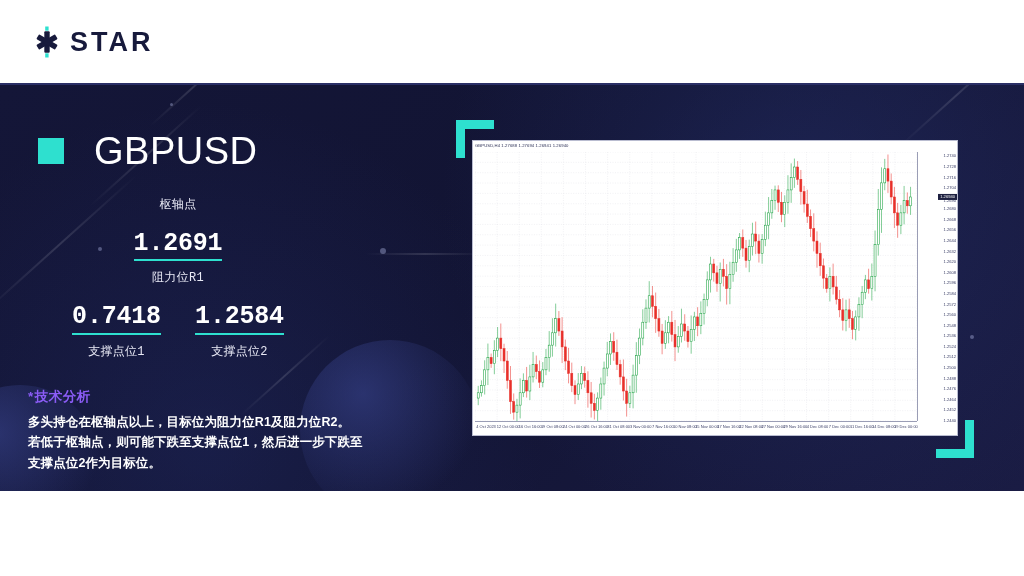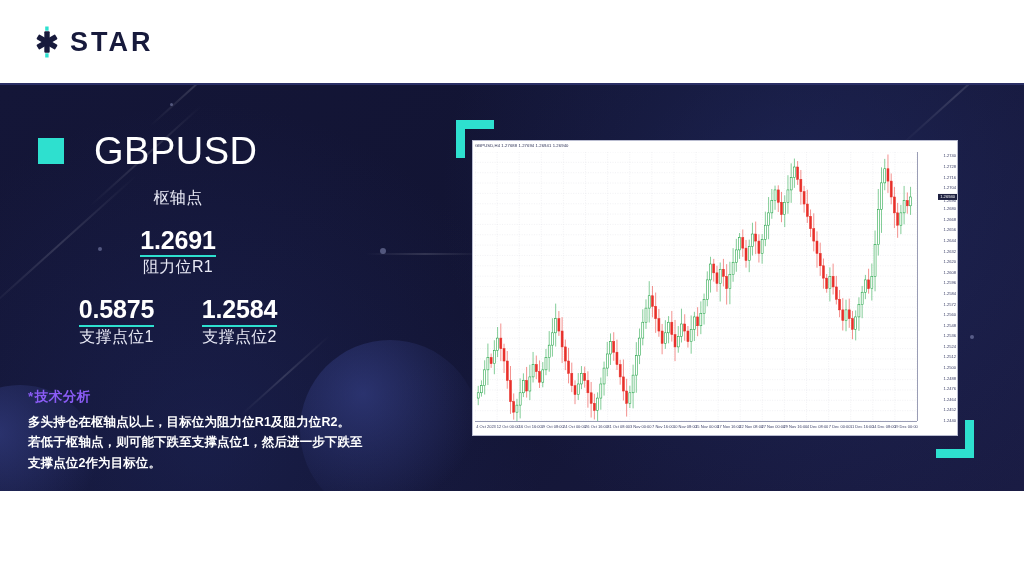--- a/index.html
+++ b/index.html
@@ -62,24 +62,24 @@
   }
 
   .pivot-block { position:absolute; left:38px; top:188px; width:280px; }
   .stat { text-align:center; }
   .stat-val {
     font-size:25px; font-weight:bold; color:#ffffff; line-height:1.05;
     letter-spacing:-0.2px; display:inline-block;
     border-bottom:2px solid #2ee0cf; padding-bottom:2px;
   }
   .stat-lbl {
-    font-size:16px; color:#e8e9f5; margin-top:0; letter-spacing:0.3px;
+    font-size:12px; color:#e8e9f5; margin-top:8px; letter-spacing:0.3px;
   }
   .stat-row { display:flex; justify-content:center; margin-top:18px; }
-  .stat-row .stat { width:105px; }
+  .stat-row .stat { width:105px;font-family:Liberation Mono, monospace; }
   .stat-row .stat + .stat { margin-left:18px; }
 
   .analysis { position:absolute; left:28px; top:388px; width:370px; }
   .analysis-head {
     font-size:13.5px; font-weight:bold; color:#8b5cf6; letter-spacing:0.5px;
   }
   .analysis-head .ast { margin-right:1px; }
   .analysis-body {
     margin-top:6px; font-size:12.5px; line-height:1.62; color:#ffffff;
     font-weight:bold; letter-spacing:0.1px;
@@ -181,21 +181,21 @@
       <div class="stat-lbl">枢轴点</div>
     </div>
     <div class="stat-row">
       <div class="stat">
         <div><span class="stat-val">1.2691</span></div>
         <div class="stat-lbl">阻力位R1</div>
       </div>
     </div>
     <div class="stat-row">
       <div class="stat">
-        <div><span class="stat-val">0.5875</span></div>
+        <div><span class="stat-val">0.7418</span></div>
         <div class="stat-lbl">支撑点位1</div>
       </div>
       <div class="stat">
         <div><span class="stat-val">1.2584</span></div>
         <div class="stat-lbl">支撑点位2</div>
       </div>
     </div>
   </div>
 
   <div class="analysis">

